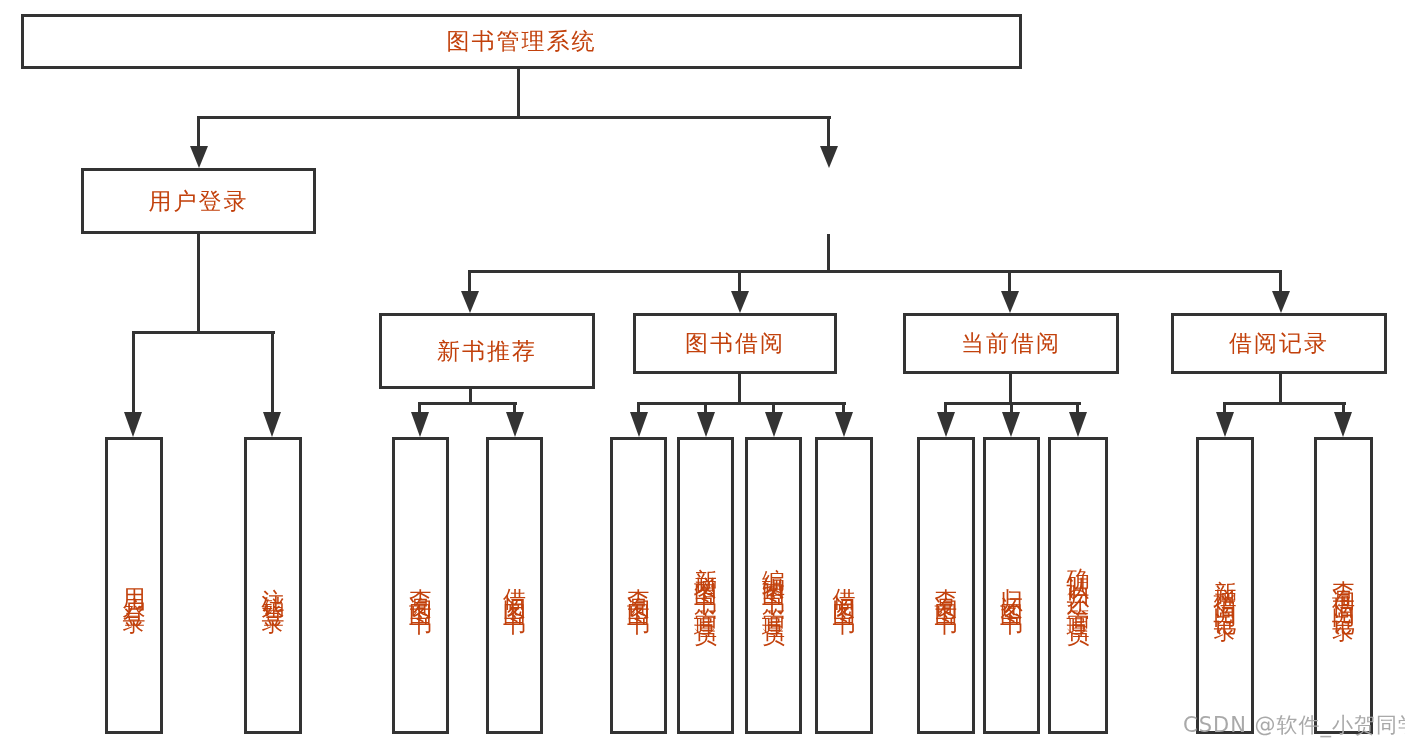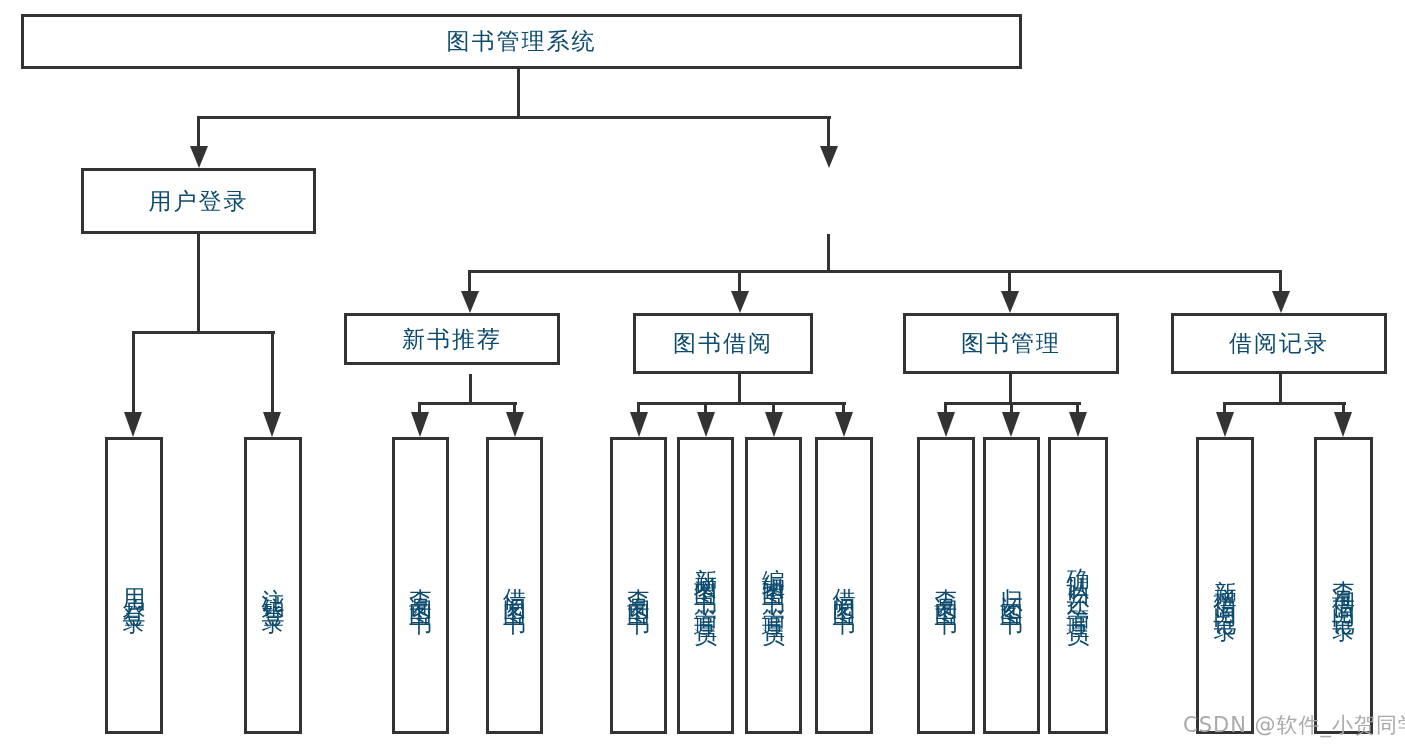--- a/index.html
+++ b/index.html
@@ -5,21 +5,21 @@
   * { margin:0; padding:0; box-sizing:border-box; }
   html,body { background:#ffffff; }
   .canvas {
     position:relative; width:1405px; height:747px; background:#ffffff;
     font-family:"DejaVu Sans","Liberation Sans",sans-serif; color:#333333;
     overflow:hidden;
   }
   .box {
     position:absolute; border:3px solid #333333; background:#ffffff;
     display:flex; align-items:center; justify-content:center;
-    font-size:23px; letter-spacing:2px; color:#0c4a6e; text-align:center;
+    font-size:23px; letter-spacing:2px; color:#c2410c; text-align:center;
     z-index:2;
   }
   .vbox {
     writing-mode:vertical-rl; text-orientation:mixed;
     letter-spacing:8px; font-size:23px; line-height:1;
   }
   .hline, .vline { position:absolute; background:#333333; z-index:1; }
   .hline { height:3px; }
   .vline { width:3px; }
   .arrow {
@@ -36,25 +36,25 @@
 </head>
 <body>
 
 <div class="canvas">
 
   <div class="box" style="left:21px;top:14px;width:1001px;height:55px">图书管理系统</div>
 
   <div class="box" style="left:81px;top:168px;width:235px;height:66px">用户登录</div>
 
 
-  <div class="box" style="left:344px;top:313px;width:216px;height:52px">新书推荐</div>
+  <div class="box" style="left:379px;top:313px;width:216px;height:76px">新书推荐</div>
 
-  <div class="box" style="left:633px;top:313px;width:180px;height:61px">图书借阅</div>
+  <div class="box" style="left:633px;top:313px;width:204px;height:61px">图书借阅</div>
 
-  <div class="box" style="left:903px;top:313px;width:216px;height:61px">图书管理</div>
+  <div class="box" style="left:903px;top:313px;width:216px;height:61px">当前借阅</div>
 
   <div class="box" style="left:1171px;top:313px;width:216px;height:61px">借阅记录</div>
 
   <div class="box vbox" style="left:105px;top:437px;width:58px;height:297px">用户登录</div>
 
   <div class="box vbox" style="left:244px;top:437px;width:58px;height:297px">注销登录</div>
 
   <div class="box vbox" style="left:392px;top:437px;width:57px;height:297px">查询图书</div>
 
   <div class="box vbox" style="left:486px;top:437px;width:57px;height:297px">借阅图书</div>

